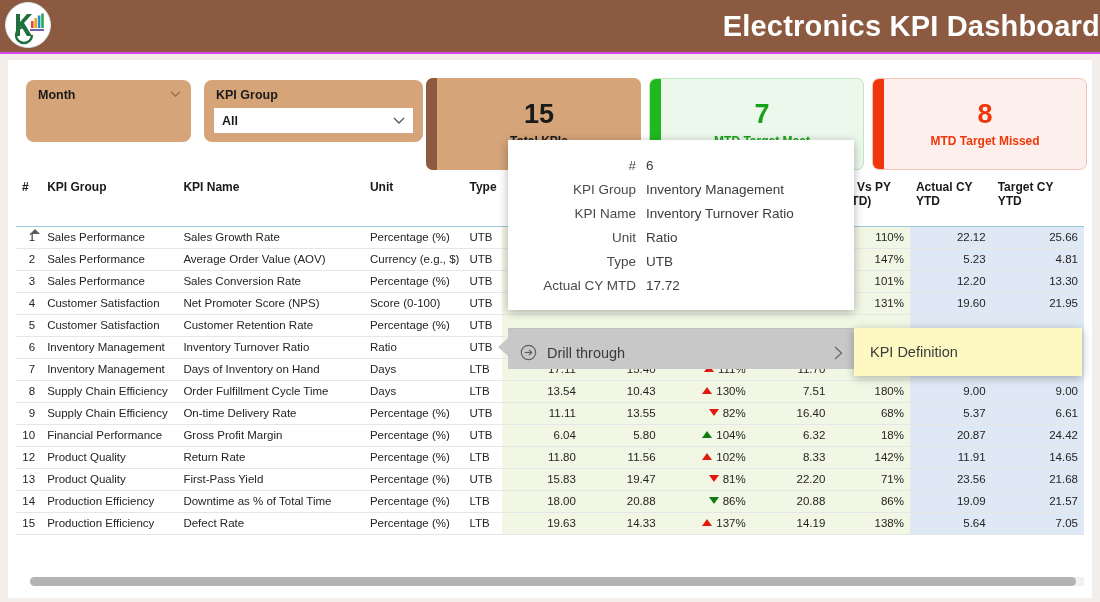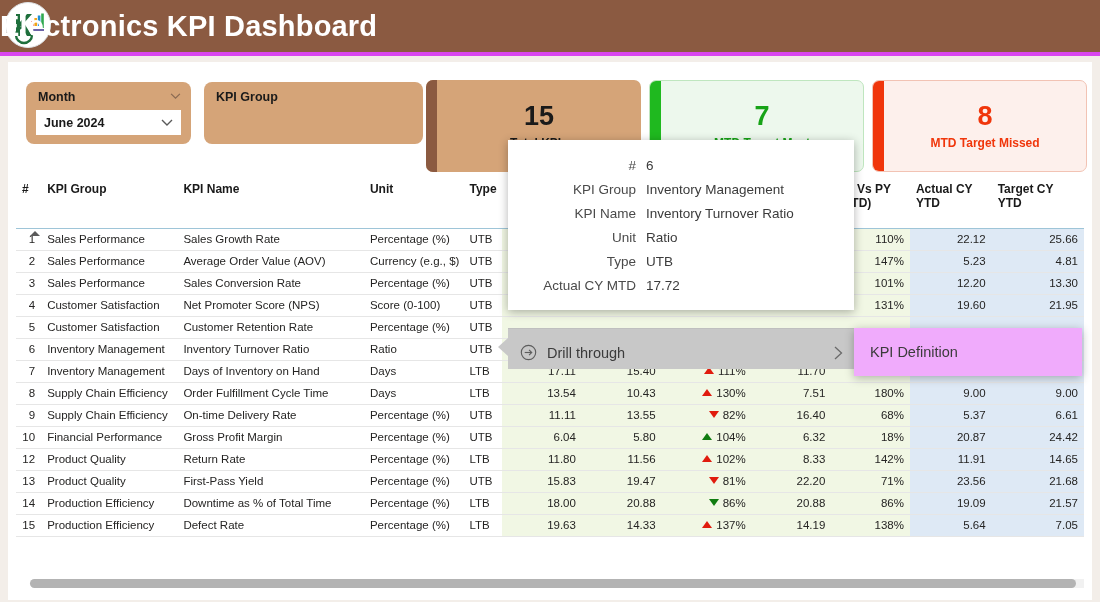--- a/index.html
+++ b/index.html
@@ -18,41 +18,41 @@
 
   
   .header {
     position: absolute; left: 0; top: 0;
     width: 1100px; height: 52px;
     background: #8B5A41;
     display: flex; align-items: center;
   }
   .header-title {
     position: absolute; left: 0; right: 0;
-    text-align: left;
+    text-align: right;
     color: #ffffff;
     font-size: 29px;
     font-weight: bold;
     letter-spacing: .2px;
   }
   .logo-badge {
     position: absolute; left: 5px; top: 2px;
     width: 46px; height: 46px;
     border-radius: 50%;
     background: #ffffff;
     border: 1px solid #dfe3e6;
     overflow: hidden;
   }
 
   
   .canvas {
     position: absolute; left: 0; top: 52px;
     width: 1100px; height: 550px;
     background: #f3eee9;
-    border-top: 4px solid #d946ef;
+    border-top: 2px solid #d946ef;
   }
   .inner {
     position: absolute; left: 8px; top: 6px;
     width: 1084px; height: 538px;
     background: #ffffff;
   }
 
   
   .slicer {
     position: absolute;
@@ -228,21 +228,21 @@
     width: 0; height: 0;
     border-top: 9px solid transparent;
     border-bottom: 9px solid transparent;
     border-right: 10px solid #C8C8C8;
     z-index: 41;
   }
 
   .submenu {
     position: absolute; left: 346px; top: 188px;
     width: 228px; height: 48px;
-    background: #f0abfc;
+    background: #fef9c3;
     box-shadow: 0 2px 9px rgba(0,0,0,.28);
     display: flex; align-items: center;
     padding-left: 16px;
     z-index: 42;
   }
   .submenu-label { font-size: 14.5px; color: #3b3b3b; }
 </style>
 </head>
 <body>
 
@@ -265,30 +265,30 @@
   </div>
 
   <div class="canvas">
     <div class="inner">
 
       <div class="slicer" id="slicer-month">
         <div class="slicer-label">Month</div>
         <svg class="slicer-caret-top" viewBox="0 0 12 8">
           <path d="M1 1 L6 6 L11 1" fill="none" stroke="#8a6a52" stroke-width="1.4"></path>
         </svg>
+      </div>
+
+      <div class="slicer" id="slicer-group">
+        <div class="slicer-label">KPI Group</div>
         <div class="slicer-box">
-          <div class="slicer-value">June 2024</div>
+          <div class="slicer-value">All</div>
           <svg class="slicer-caret" viewBox="0 0 12 8">
             <path d="M1 1 L6 6 L11 1" fill="none" stroke="#5a5a5a" stroke-width="1.4"></path>
           </svg>
         </div>
-      </div>
-
-      <div class="slicer" id="slicer-group">
-        <div class="slicer-label">KPI Group</div>
       </div>
 
       <div class="card" id="card-total">
         <div class="card-strip"></div>
         <div class="card-body">
           <div class="card-number">15</div>
           <div class="card-caption">Total KPIs</div>
         </div>
       </div>
 

